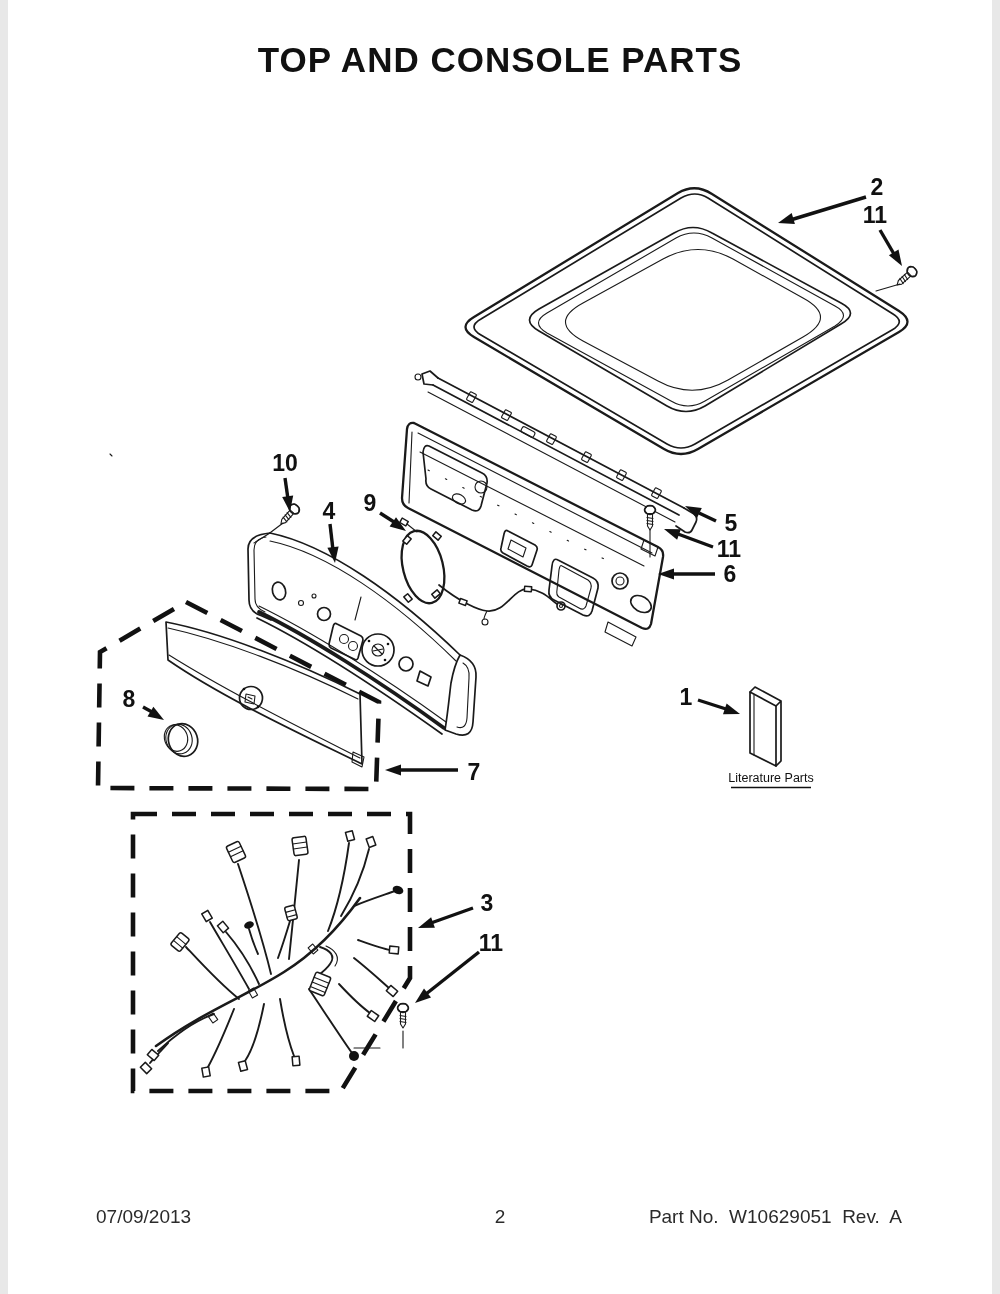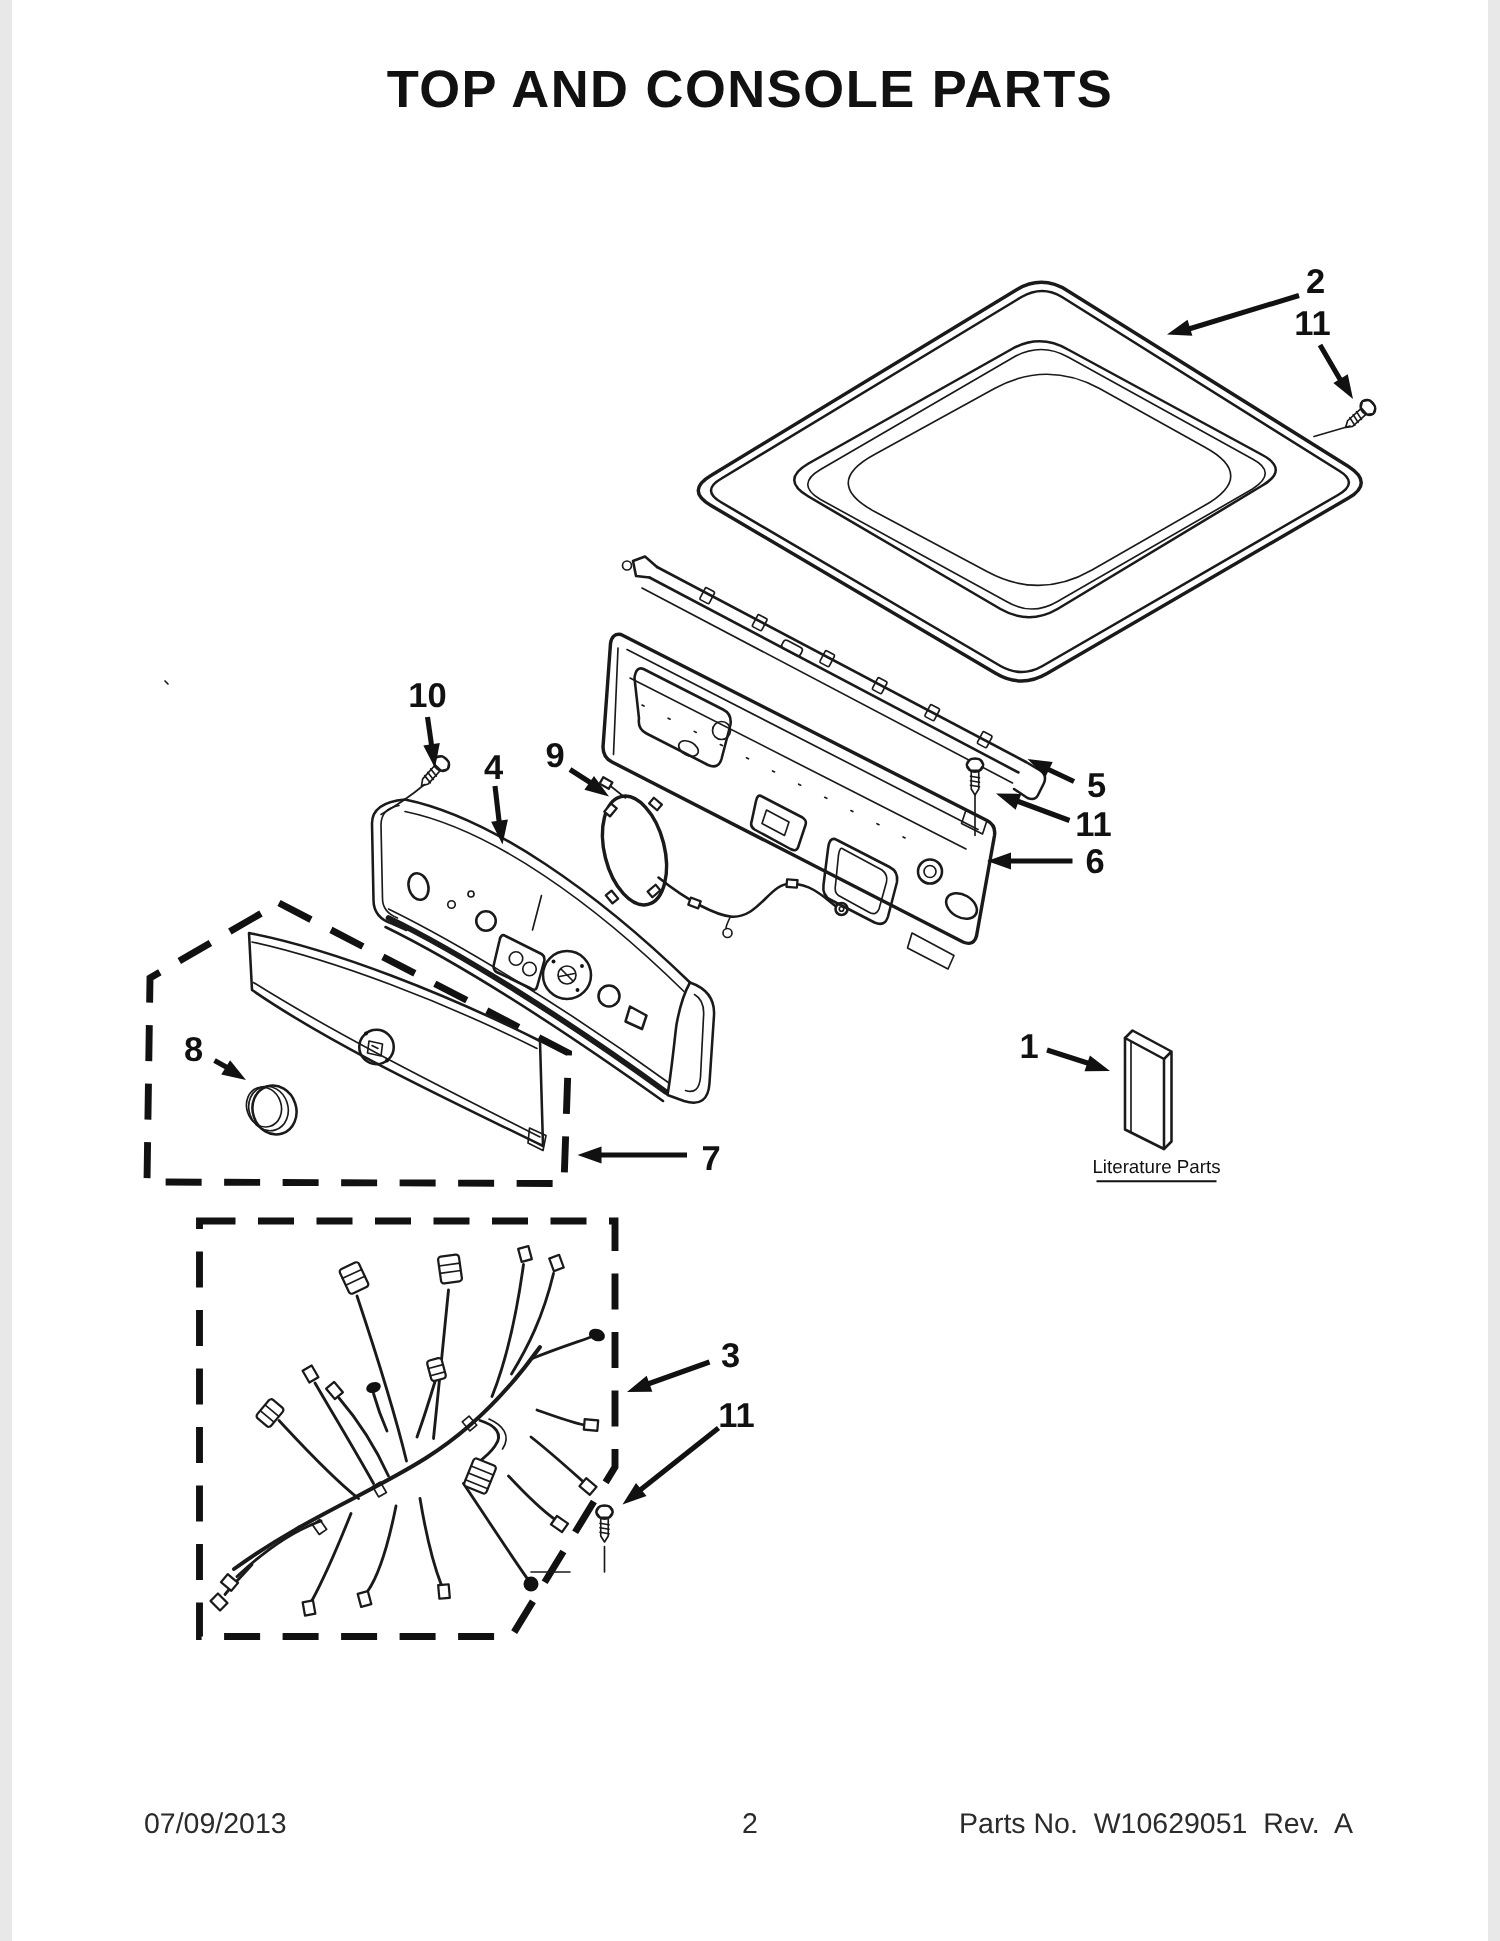--- a/index.html
+++ b/index.html
@@ -306,15 +306,15 @@
       <text class="callout" x="466" y="780">7</text>
       <text class="callout" x="678" y="705">1</text>
       <text class="callout" x="479" y="911">3</text>
       <text class="callout" x="483" y="951">11</text>
     </g>
   </svg>
 
   <div class="footer">
     <span class="f-date">07/09/2013</span>
     <span class="f-page">2</span>
-    <span class="f-part">Parts No.  W10629051  Rev.  A</span>
+    <span class="f-part">Part No.  W10629051  Rev.  A</span>
   </div>
 </div>
 
 </body></html>

